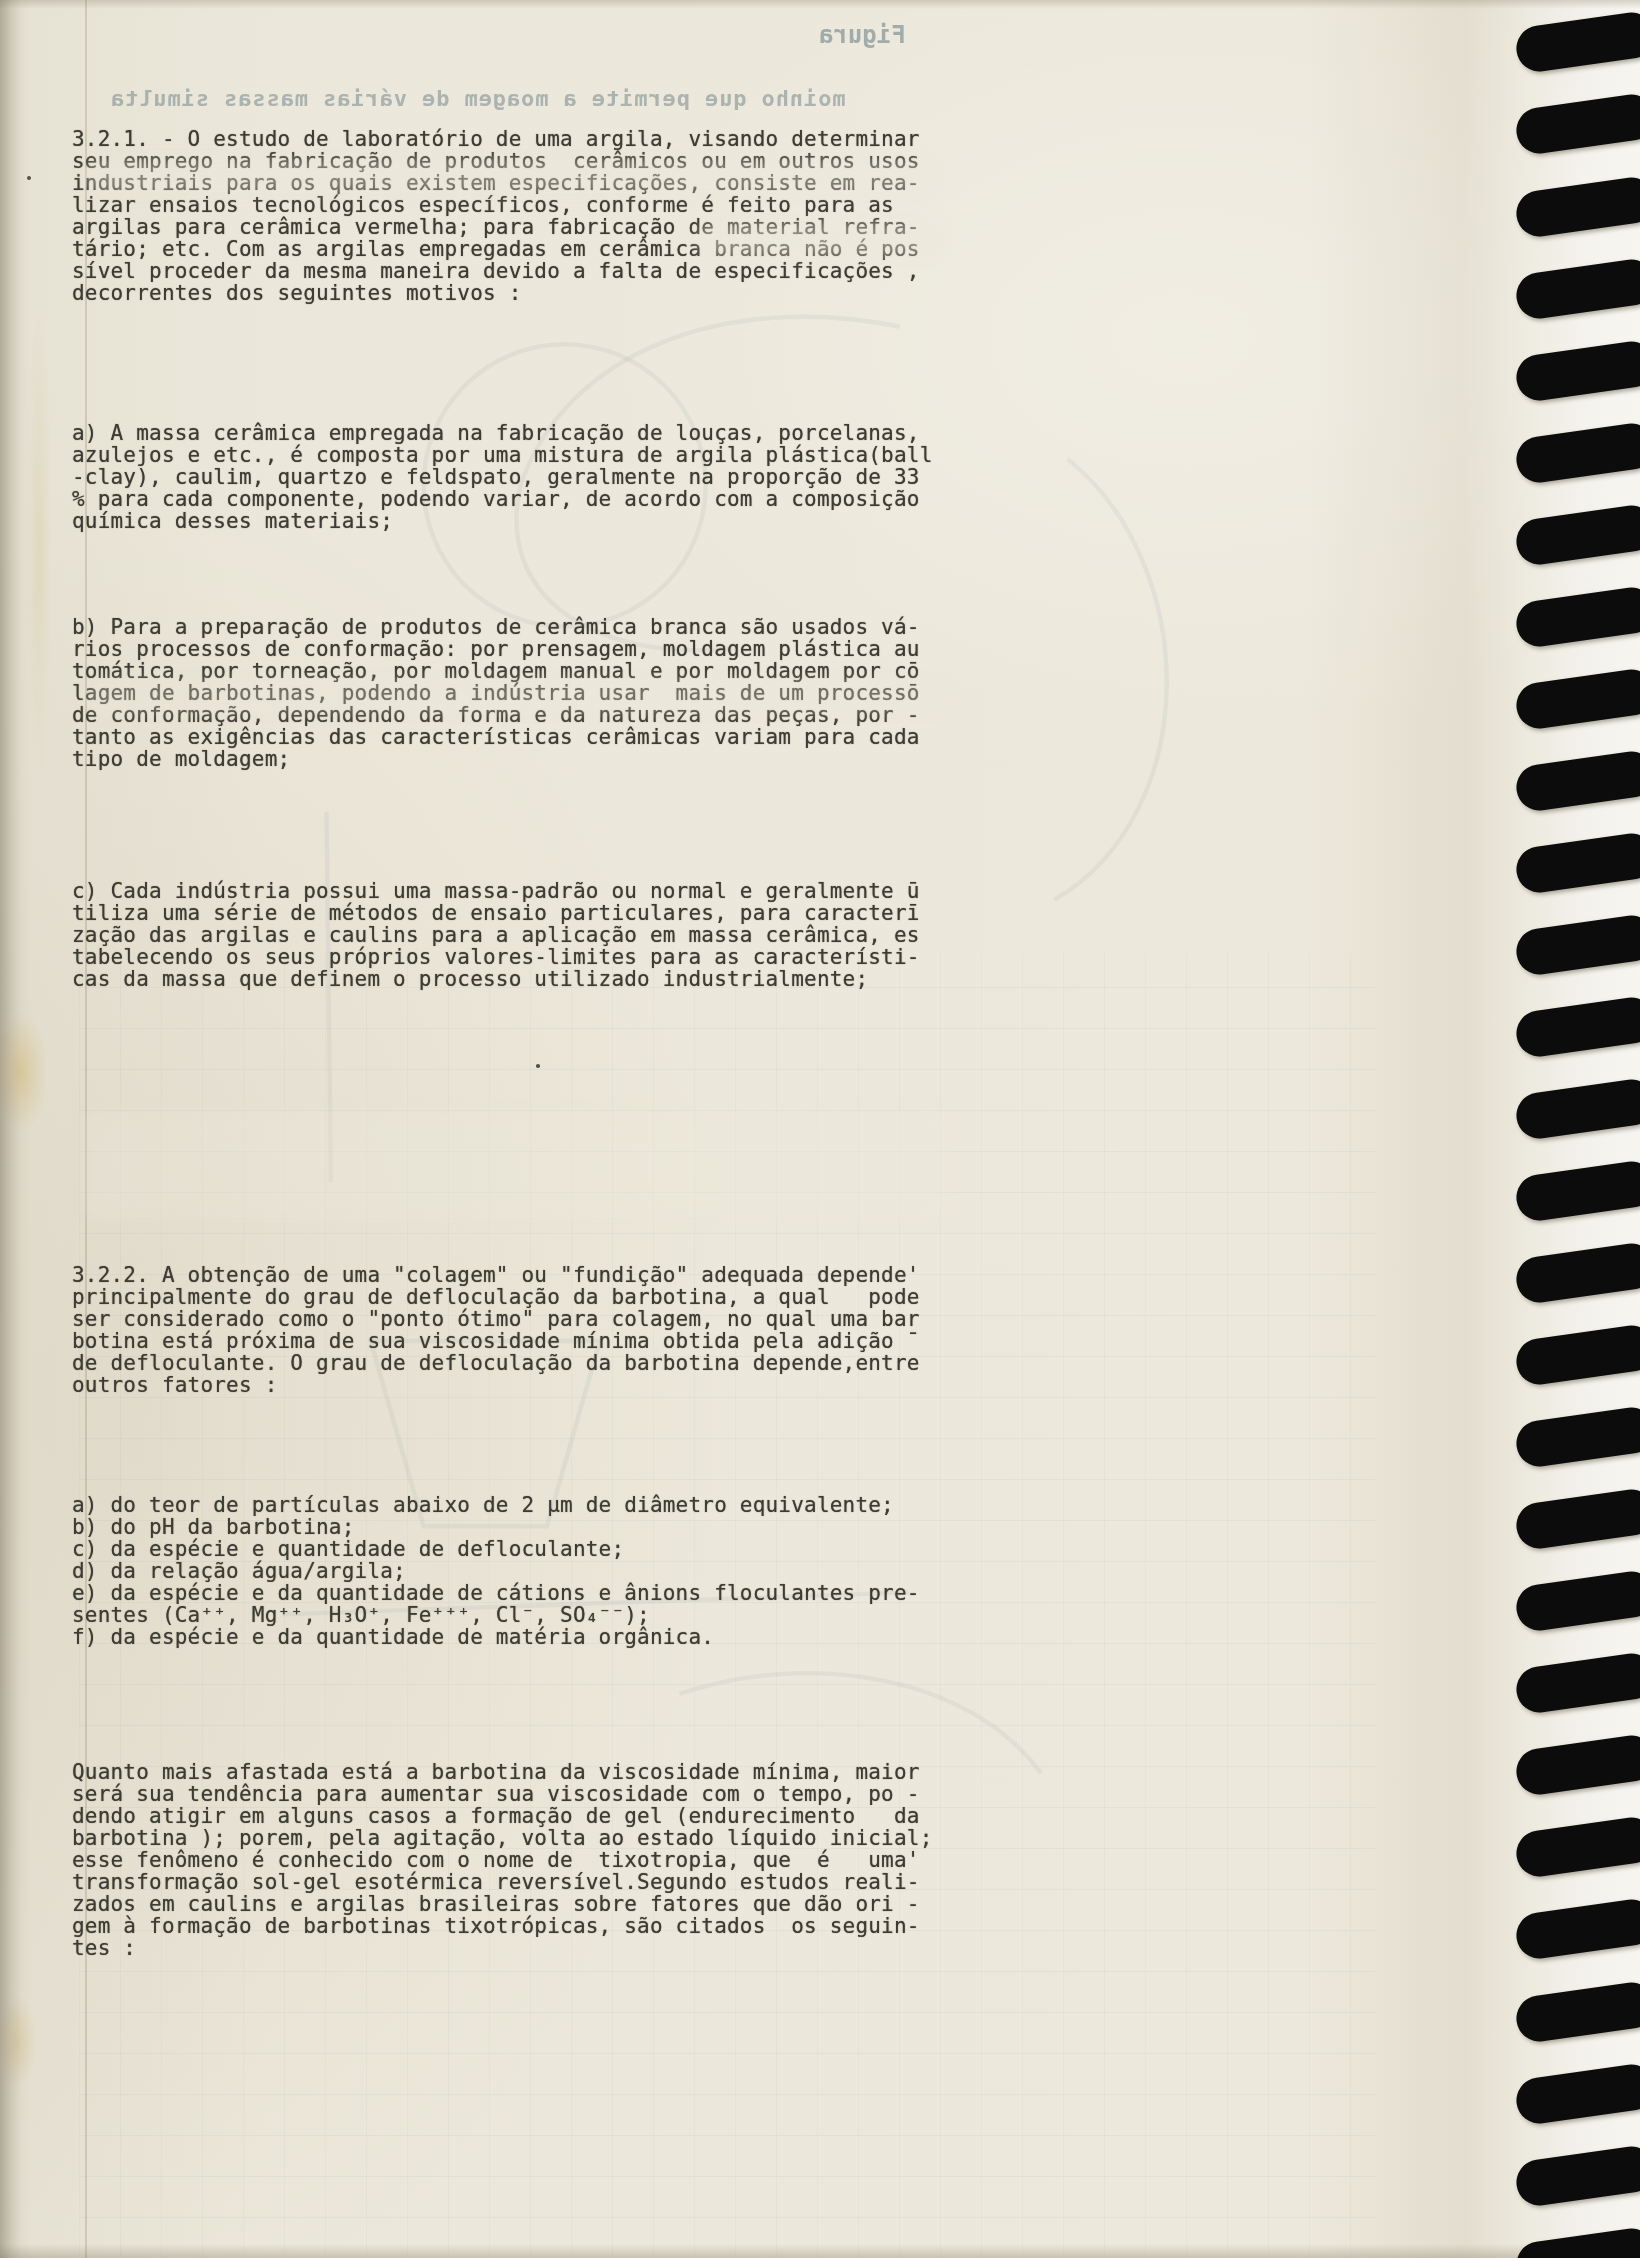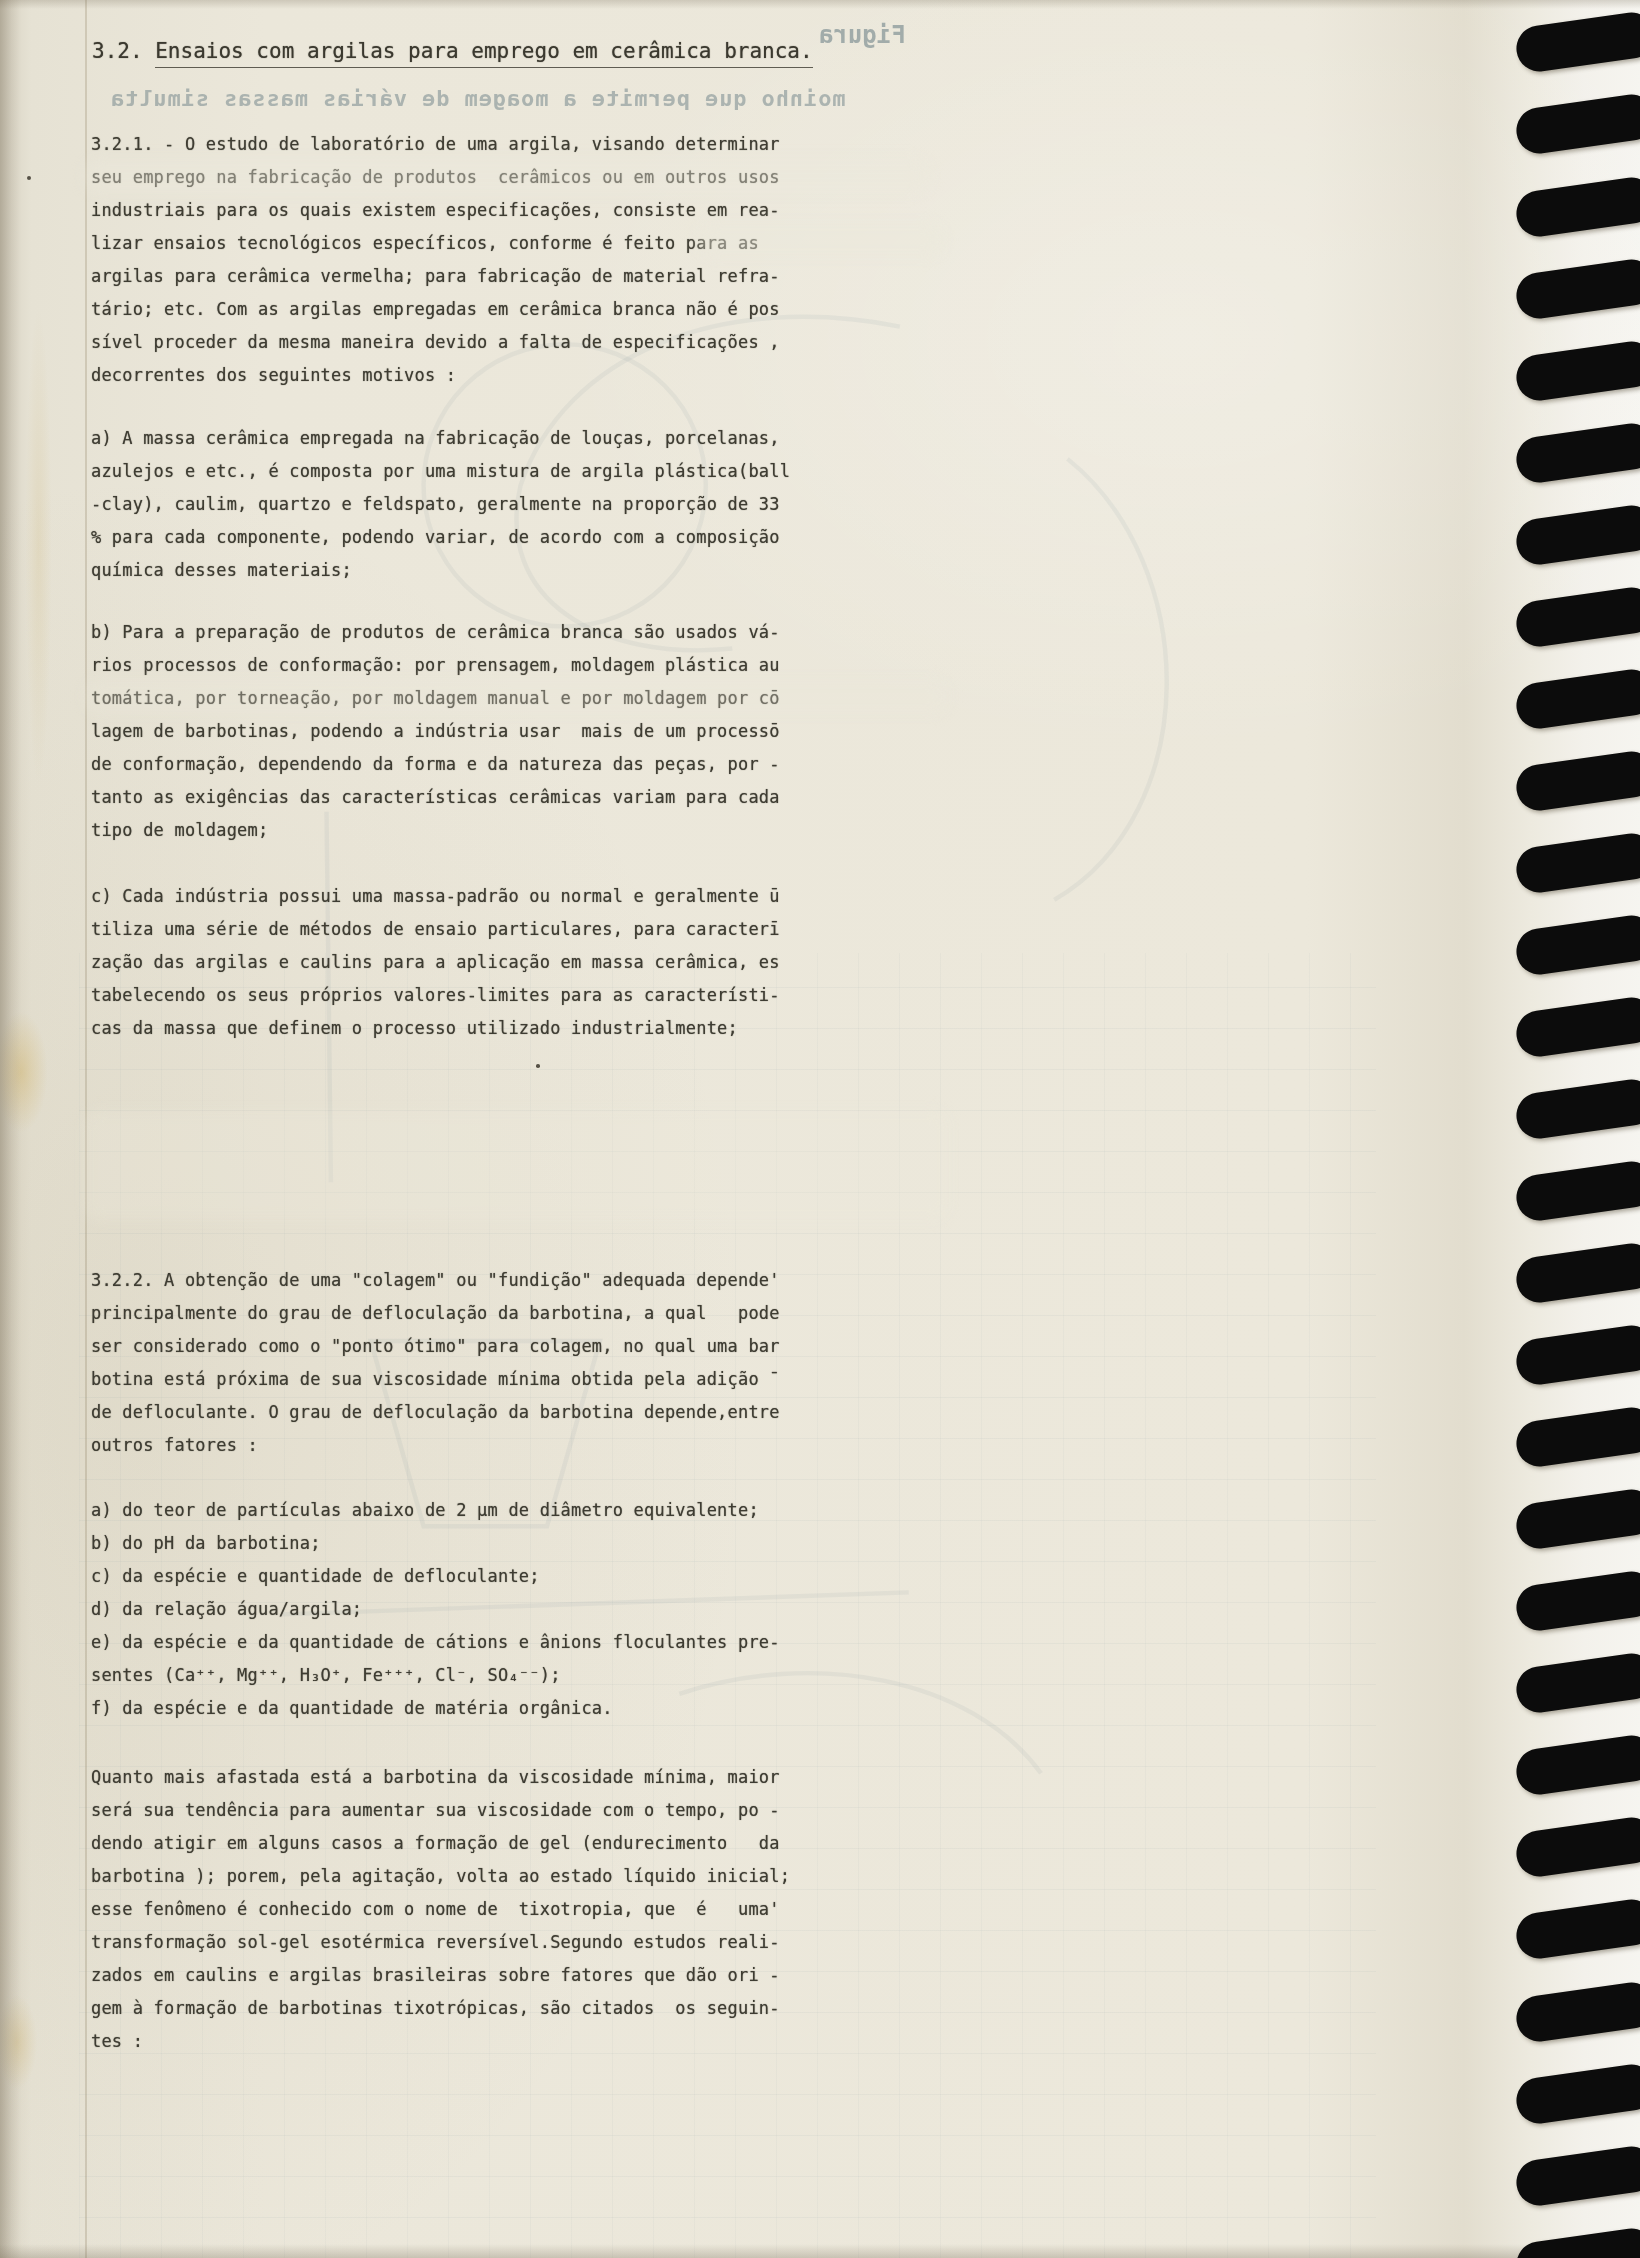--- a/index.html
+++ b/index.html
@@ -8,21 +8,21 @@
     font-family:"DejaVu Sans Mono","Liberation Mono",monospace;
     background:
       radial-gradient(1059px 706px at 72% 15%, rgba(255,255,255,0.22), transparent 60%),
       radial-gradient(882px 1323px at 8% 62%, rgba(182,170,138,0.16), transparent 70%),
       linear-gradient(90deg,#d7d1c1 0px,#e6e2d4 31px,#ebe7da 265px,#ece8db 1306px,#e2ddce 1464px,#edeadf 1531px,#f3f1eb 1584px,#f6f5f0 1641px);
   }
   .text-layer{position:absolute;inset:0;}
   .heading{position:absolute;left:92px;top:35px;font-size:21px;line-height:33px;
     color:#3b392f;text-shadow:0 0 1.1px rgba(60,58,48,0.75);white-space:pre;}
   .underlined{border-bottom:1.8px solid rgba(60,58,48,0.8);padding-bottom:3.5px;}
-  .para{position:absolute;left:91px;font-size:17px;line-height:33px;
+  .para{position:absolute;left:72px;font-size:21px;line-height:22px;
     color:#3e3c32;text-shadow:0 0 1.1px rgba(60,58,48,0.7);white-space:pre;letter-spacing:0.2px;}
   .margin-line{position:absolute;left:85px;top:0;width:1.8px;height:100%;background:rgba(155,143,115,0.32);}
   .mirror{position:absolute;transform:scaleX(-1);font-weight:bold;white-space:pre;}
   .st-line{left:110px;top:86px;font-size:22px;color:rgba(108,128,134,0.5);letter-spacing:0.9px;}
   .st-figura{left:819px;top:21px;font-size:24px;color:rgba(100,122,130,0.55);}
   .grid-show{position:absolute;left:79px;top:953px;width:1297px;height:1306px;
     background:
       repeating-linear-gradient(0deg, rgba(125,148,156,0.08) 0 1.3px, transparent 1.3px 41px),
       repeating-linear-gradient(90deg, rgba(125,148,156,0.06) 0 1.3px, transparent 1.3px 41px);}
   .sketch{position:absolute;left:106px;top:194px;}
@@ -71,21 +71,20 @@
   <div class="mirror st-figura">Figura</div>
 
   <div class="margin-line"></div>
   <div class="stain s1"></div>
   <div class="stain s2"></div>
   <div class="stain s3"></div>
   <div class="speck sp1"></div>
   <div class="speck sp2"></div>
 
   <div class="text-layer">
-    <div class="heading"><span>3.2. </span><span class="underlined">Ensaios com argilas para emprego em cerâmica branca.</span></div>
 
     <div class="para" style="top:128px">3.2.1. - O estudo de laboratório de uma argila, visando determinar
 seu emprego na fabricação de produtos  cerâmicos ou em outros usos
 industriais para os quais existem especificações, consiste em rea-
 lizar ensaios tecnológicos específicos, conforme é feito para as
 argilas para cerâmica vermelha; para fabricação de material refra-
 tário; etc. Com as argilas empregadas em cerâmica branca não é pos
 sível proceder da mesma maneira devido a falta de especificações ,
 decorrentes dos seguintes motivos :</div>
     <div class="para" style="top:422px">a) A massa cerâmica empregada na fabricação de louças, porcelanas,

